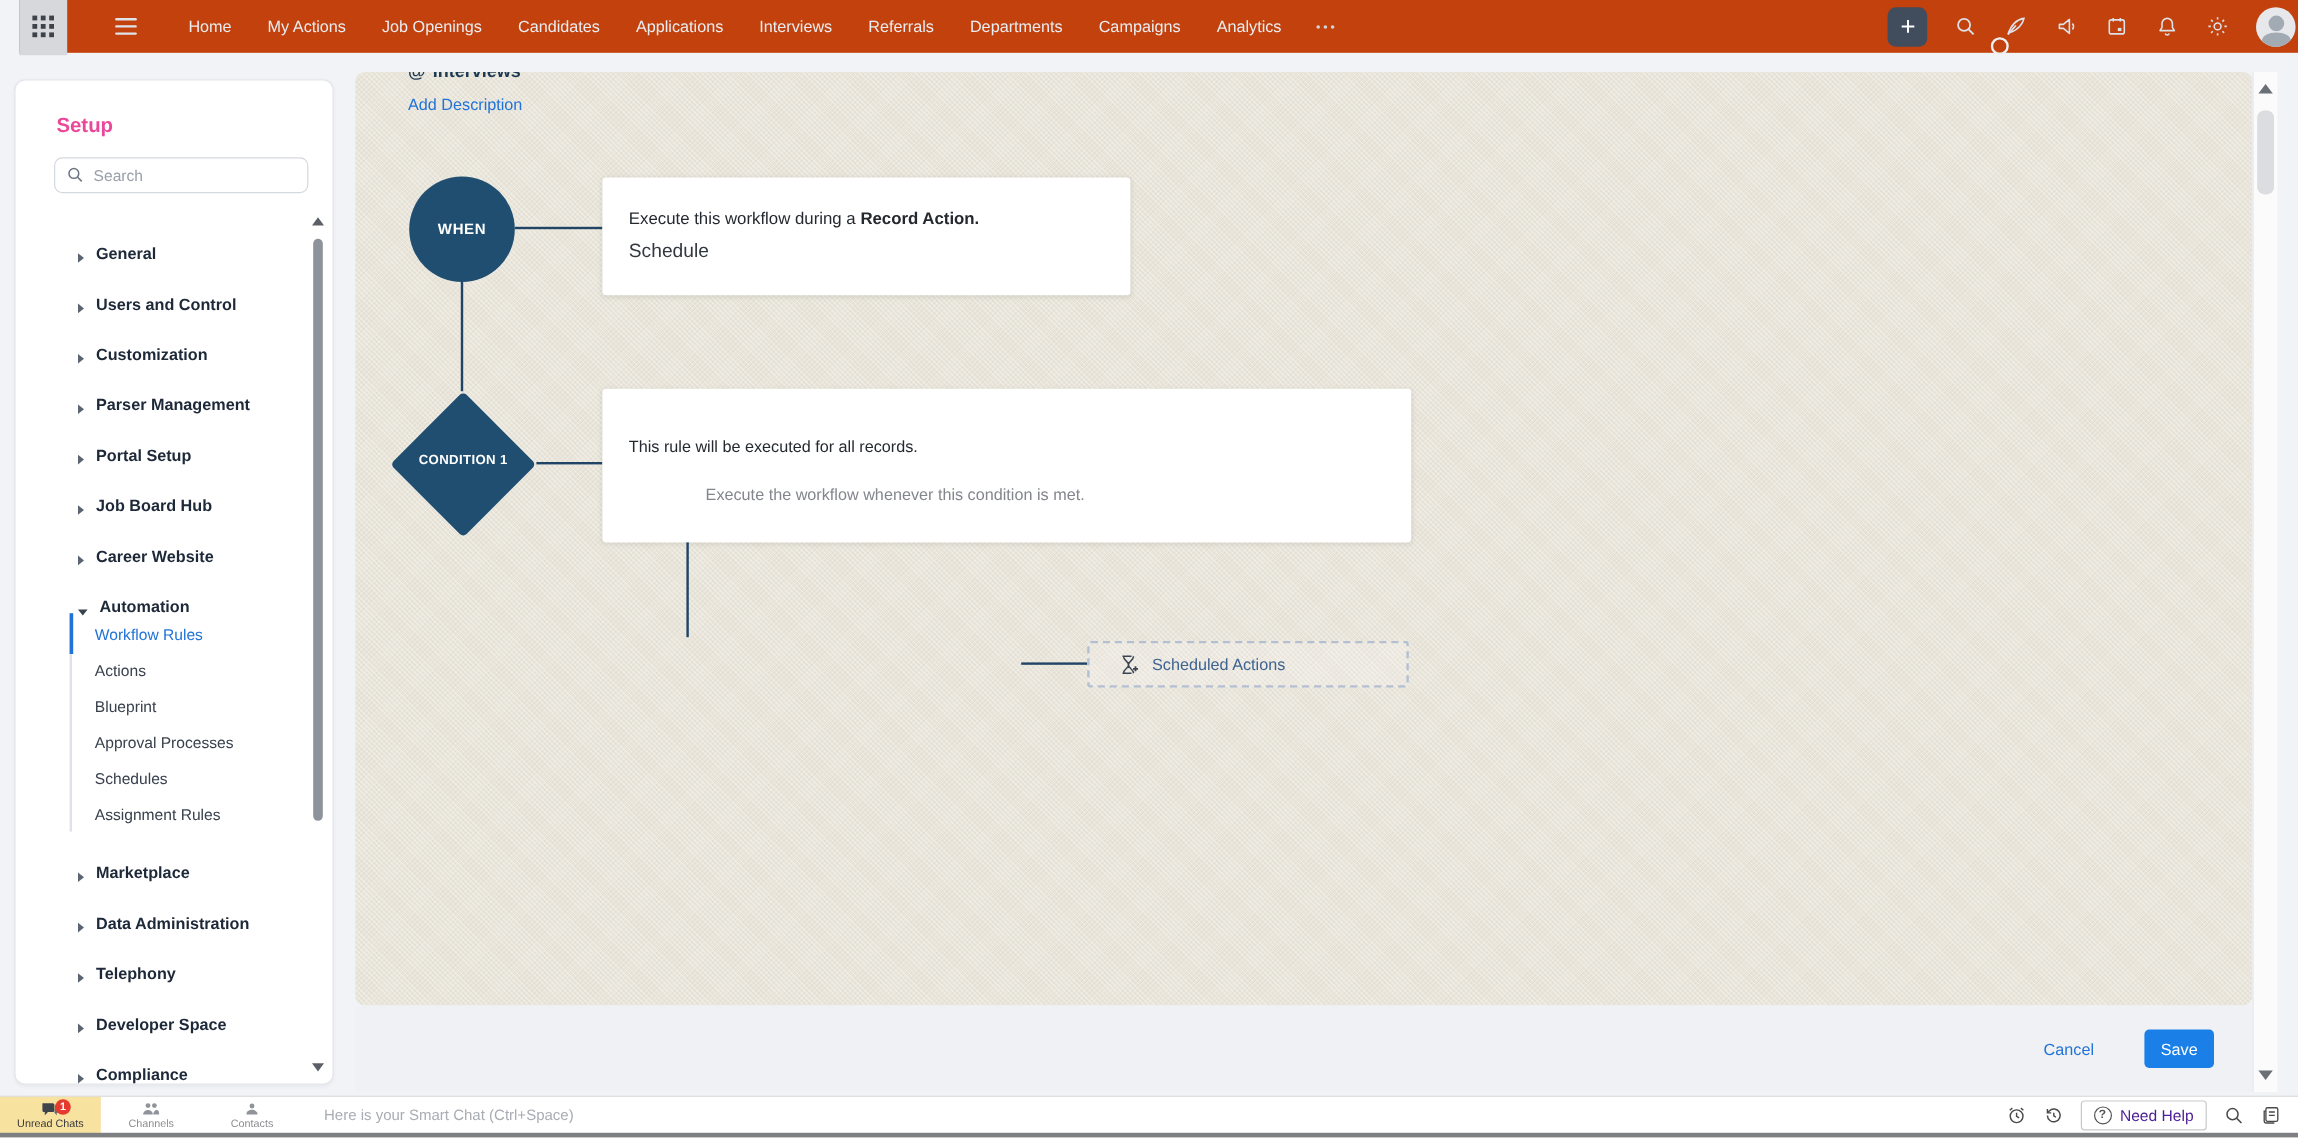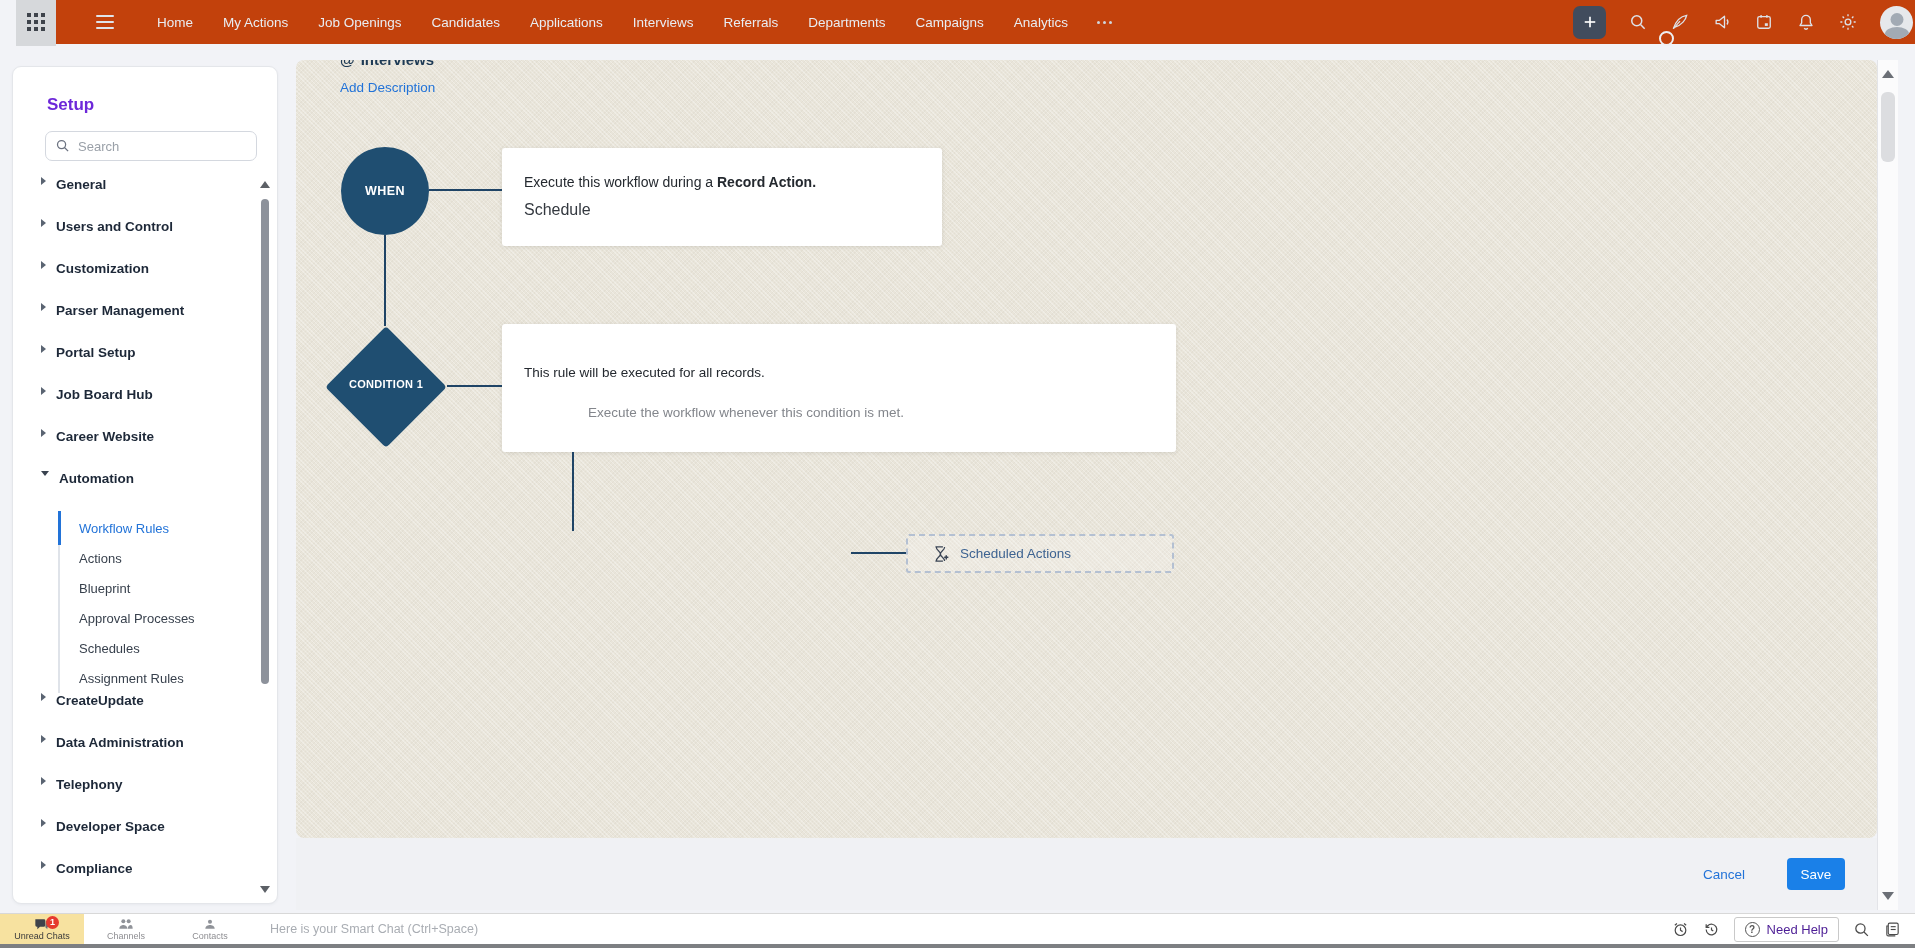--- a/index.html
+++ b/index.html
@@ -21,27 +21,27 @@
   .navright { margin-left:auto; display:flex; align-items:center; gap:22px; padding-right:18px; }
   .navright .icon { color:#dde2e9; cursor:pointer; }
   .plusbox { width:33px; height:33px; border-radius:7px; background:#414c5d; display:flex; align-items:center; justify-content:center; cursor:pointer; }
   .avatar { width:33px; height:33px; border-radius:50%; background:#e6e8eb; overflow:hidden; position:relative; cursor:pointer; }
   .avatar .head { position:absolute; left:50%; top:7px; transform:translateX(-50%); width:13px; height:13px; border-radius:50%; background:#a2aab4; }
   .avatar .bodyshape { position:absolute; left:50%; top:21px; transform:translateX(-50%); width:24px; height:14px; border-radius:50% 50% 0 0; background:#a2aab4; }
   .nav-ring { position:absolute; left:1659px; top:31px; width:15px; height:15px; border:2px solid #eef0f3; border-radius:50%; z-index:25; }
 
   
   .side-card { position:absolute; left:12px; top:66px; width:266px; height:838px; background:#fff; border:1px solid #e4e6ea; border-radius:9px; padding-top:28px; z-index:5; box-shadow:0 1px 3px rgba(40,50,70,.05); }
-  .side-title { margin-left:34px; font-size:17px; font-weight:bold; color:#6d28d9; }
+  .side-title { margin-left:34px; font-size:17px; font-weight:bold; color:#ec4899; }
   .side-search { position:relative; margin:16px 0 0 32px; width:212px; }
   .side-search input { width:212px; height:30px; border:1px solid #d4d8df; border-radius:7px; padding:0 10px 0 32px; font-size:13px; color:#333; outline:none; background:#fff; }
   .side-search input::placeholder { color:#9aa0a8; }
   .side-search .mag { position:absolute; left:10px; top:7px; color:#6b7280; }
   .tree { margin-top:16px; list-style:none; }
-  .tree-item { height:42px; display:flex; align-items:flex-start; gap:10px; padding-left:28px; cursor:pointer; }
+  .tree-item { height:42px; display:flex; align-items:flex-end; gap:10px; padding-left:52px; cursor:pointer; }
   .tree-item .lbl { font-size:13.5px; font-weight:bold; color:#1d2838; }
   .tri-right { width:0; height:0; border-left:5px solid #5a6472; border-top:4px solid transparent; border-bottom:4px solid transparent; }
   .tri-down { width:0; height:0; border-top:5px solid #39424f; border-left:4px solid transparent; border-right:4px solid transparent; }
   .sub-list { list-style:none; margin-left:45px; padding-left:19px; border-left:2px solid #dfe3e9; }
   .sub-list li { height:30px; display:flex; align-items:center; font-size:13px; color:#38414d; cursor:pointer; position:relative; }
   .sub-list li.active { color:#2273d8; font-weight:500; }
   .sub-list li.active::before { content:""; position:absolute; left:-21px; top:-2px; height:calc(100% + 4px); width:3px; background:#2273d8; }
   .side-scroll { position:absolute; right:6px; top:112px; bottom:8px; width:12px; }
   .side-scroll .up, .side-scroll .down { position:absolute; left:1px; width:0; height:0; border-left:5px solid transparent; border-right:5px solid transparent; }
   .side-scroll .up { top:2px; border-bottom:7px solid #5c6066; }
@@ -235,21 +235,21 @@
     <li class="active">Workflow Rules</li>
     <li>Actions</li>
     <li>Blueprint</li>
     <li>Approval Processes</li>
     <li>Schedules</li>
     <li>Assignment Rules</li>
   </ul>
   <ul class="tree" style="margin-top:0;">
     <li class="tree-item">
         <span class="tri-right"></span>
-        <span class="lbl">CreateUpdate</span>
+        <span class="lbl">Marketplace</span>
       </li>
     <li class="tree-item">
         <span class="tri-right"></span>
         <span class="lbl">Data Administration</span>
       </li>
     <li class="tree-item">
         <span class="tri-right"></span>
         <span class="lbl">Telephony</span>
       </li>
     <li class="tree-item">

